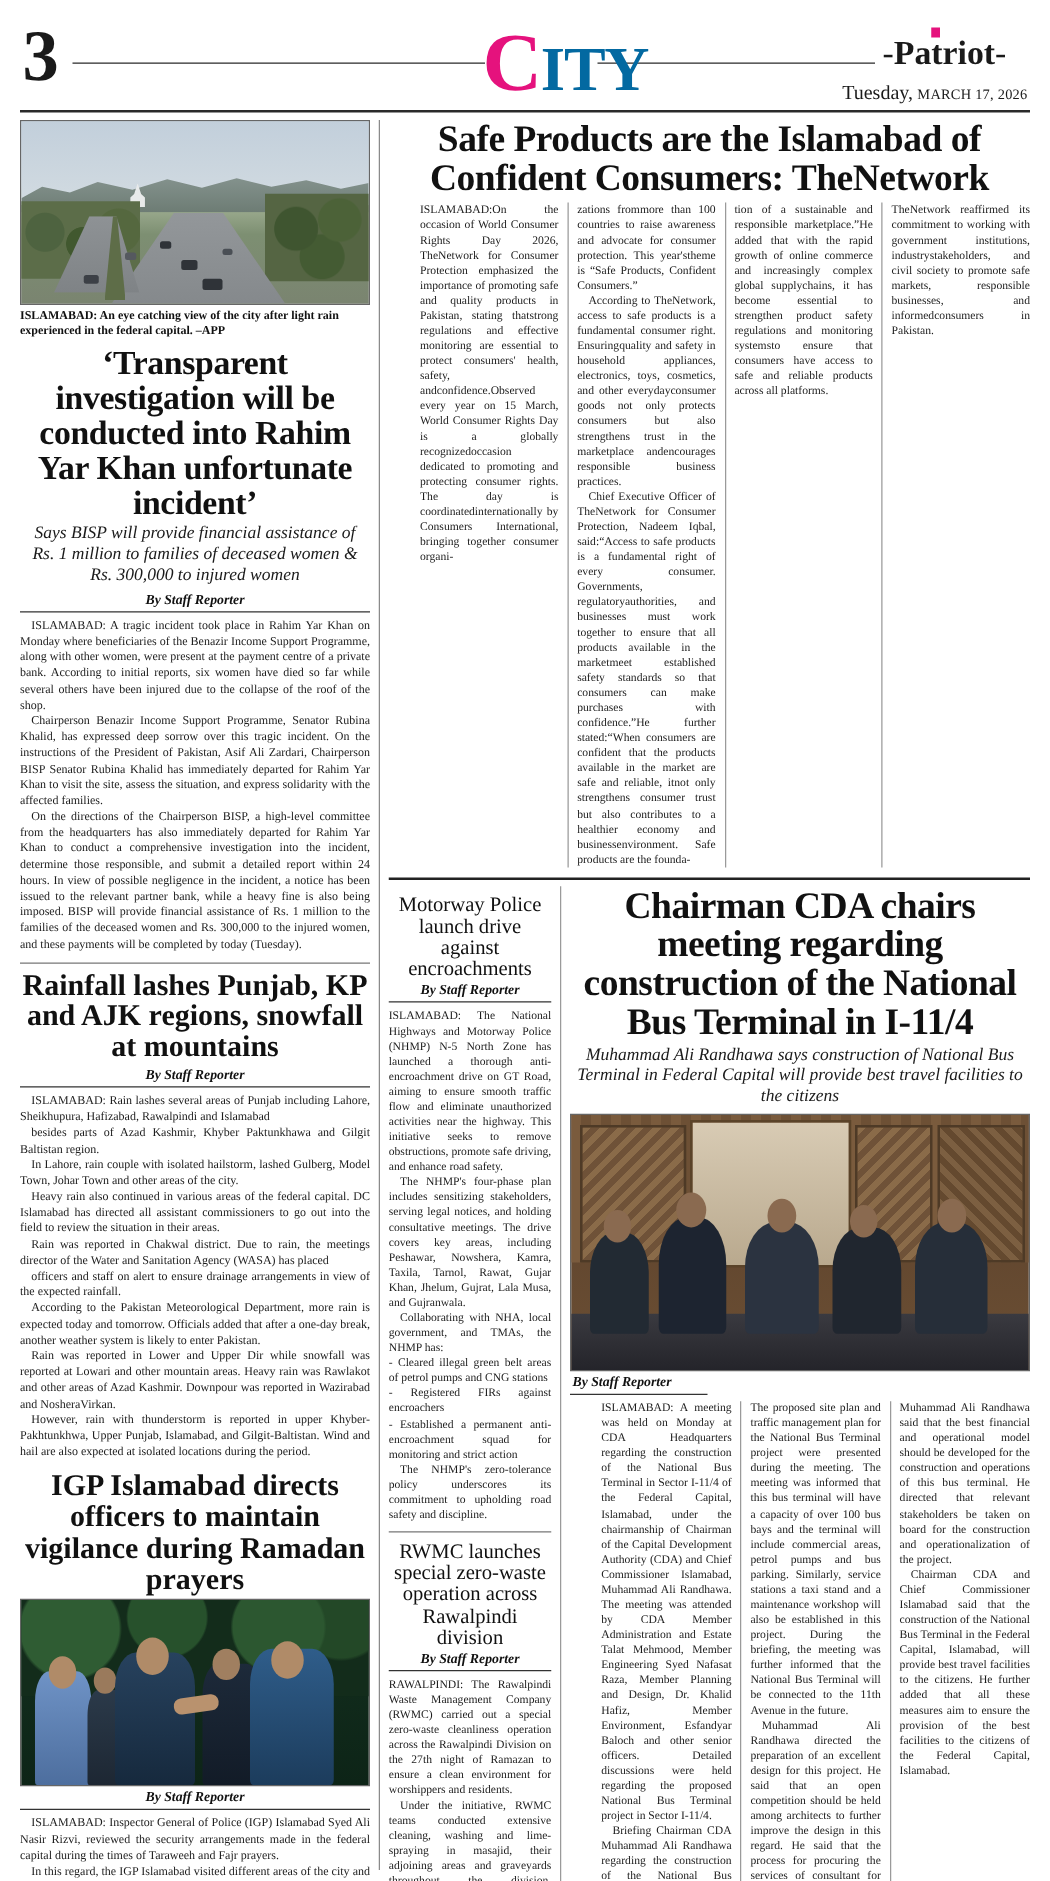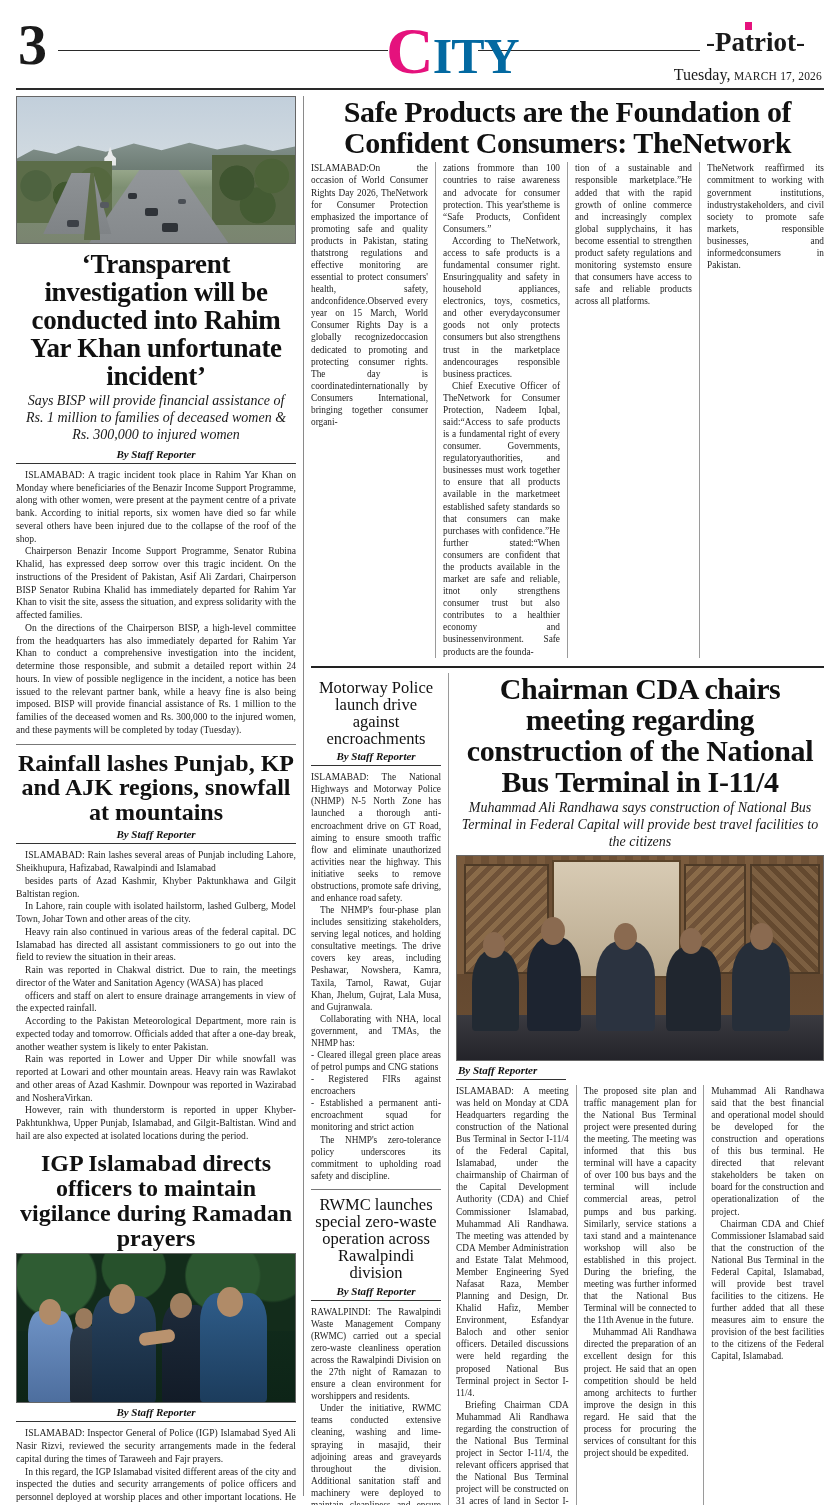--- a/index.html
+++ b/index.html
@@ -219,21 +219,21 @@
   .ph-cda .head { position:absolute; border-radius:50%; background:#8a6a50; }
 
   
   .ph-igp { height: 150px; background: linear-gradient(#14301f,#0d2417); }
   .ph-igp .foliage { position:absolute; left:0; right:0; top:0; height:52%; background: radial-gradient(circle at 14% 30%, #2f5c33 0 16%, transparent 17%), radial-gradient(circle at 42% 18%, #27512c 0 18%, transparent 19%), radial-gradient(circle at 74% 28%, #2c5730 0 17%, transparent 18%), radial-gradient(circle at 92% 12%, #234827 0 14%, transparent 15%), #132c1b; }
   .ph-igp .fig { position:absolute; bottom:0; border-radius:26% 26% 4% 4%; }
   .ph-igp .fhead { position:absolute; border-radius:50%; background:#b08b68; }
 
   .subcol-wrap { display:flex; }
 
-  .flow-top { display: flex; }
+  .flow-top { display: flex; margin-left: 25px; }
   .flow-top .c { flex: 1 1 0; }
 
   .pad-r { padding-right: 7px; }
   .pad-l { padding-left: 7px; }
   .br { border-right: 1px solid #9a9a9a; }
 </style>
 </head>
 <body>
 
 <div class="page">
@@ -269,20 +269,21 @@
         <div class="road"></div>
         <div class="road2"></div>
         <div class="median"></div>
         <div class="car" style="left:46%;top:76%;width:13px;height:8px;"></div>
         <div class="car" style="left:52%;top:86%;width:16px;height:9px;"></div>
         <div class="car" style="left:40%;top:66%;width:9px;height:6px;"></div>
         <div class="car" style="left:58%;top:70%;width:8px;height:5px;background:#4a4f55;"></div>
         <div class="car" style="left:30%;top:72%;width:9px;height:6px;background:#55595f;"></div>
         <div class="car" style="left:18%;top:84%;width:12px;height:7px;background:#3c4046;"></div>
       </div>
+      <div class="cap">ISLAMABAD: An eye catching view of the city after light rain experienced in the federal capital. –APP</div>
 
       <div class="hl hl-xl">‘Transparent investigation will be conducted into Rahim Yar Khan unfortunate incident’</div>
       <div class="kicker">Says BISP will provide financial assistance of Rs. 1 million to families of deceased women &amp; Rs. 300,000 to injured women</div>
       <div class="byline">By Staff Reporter</div>
       <div class="byline-rule"></div>
       <div class="body body-wide">
         <p>ISLAMABAD: A tragic incident took place in Rahim Yar Khan on Monday where beneficiaries of the Benazir Income Support Programme, along with other women, were present at the payment centre of a private bank. According to initial reports, six women have died so far while several others have been injured due to the collapse of the roof of the shop.</p>
         <p>Chairperson Benazir Income Support Programme, Senator Rubina Khalid, has expressed deep sorrow over this tragic incident. On the instructions of the President of Pakistan, Asif Ali Zardari, Chairperson BISP Senator Rubina Khalid has immediately departed for Rahim Yar Khan to visit the site, assess the situation, and express solidarity with the affected families.</p>
         <p>On the directions of the Chairperson BISP, a high-level committee from the headquarters has also immediately departed for Rahim Yar Khan to conduct a comprehensive investigation into the incident, determine those responsible, and submit a detailed report within 24 hours. In view of possible negligence in the incident, a notice has been issued to the relevant partner bank, while a heavy fine is also being imposed. BISP will provide financial assistance of Rs. 1 million to the families of the deceased women and Rs. 300,000 to the injured women, and these payments will be completed by today (Tuesday).</p>
       </div>
@@ -327,21 +328,21 @@
         <p>ISLAMABAD: Inspector General of Police (IGP) Islamabad Syed Ali Nasir Rizvi, reviewed the security arrangements made in the federal capital during the times of Taraweeh and Fajr prayers.</p>
         <p>In this regard, the IGP Islamabad visited different areas of the city and inspected the duties and security arrangements of police officers and personnel deployed at worship places and other important locations. He also met the officers and personnel on duty and appreciated their performance.</p>
 
       </div>
     </div>
 
     <div class="vsep"></div>
 
     <div class="col-right">
 
-      <div class="hl hl-xxl" style="margin-top:0;">Safe Products are the Foundation of Confident Consumers: TheNetwork</div>
+      <div class="hl hl-xxl" style="margin-top:0;">Safe Products are the Islamabad of Confident Consumers: TheNetwork</div>
       <div class="body" style="margin-top:4px;">
         <div class="flow-top">
           <div class="c pad-r br">
             <p class="noind">ISLAMABAD:On the occasion of World Consumer Rights Day 2026, TheNetwork for Consumer Protection emphasized the importance of promoting safe and quality products in Pakistan, stating thatstrong regulations and effective monitoring are essential to protect consumers' health, safety, andconfidence.Observed every year on 15 March, World Consumer Rights Day is a globally recognizedoccasion dedicated to promoting and protecting consumer rights. The day is coordinatedinternationally by Consumers International, bringing together consumer organi-</p>
           </div>
           <div class="c pad-l pad-r br">
             <p class="noind">zations frommore than 100 countries to raise awareness and advocate for consumer protection. This year'stheme is “Safe Products, Confident Consumers.”</p>
             <p>According to TheNetwork, access to safe products is a fundamental consumer right. Ensuringquality and safety in household appliances, electronics, toys, cosmetics, and other everydayconsumer goods not only protects consumers but also strengthens trust in the marketplace andencourages responsible business practices.</p>
             <p>Chief Executive Officer of TheNetwork for Consumer Protection, Nadeem Iqbal, said:“Access to safe products is a fundamental right of every consumer. Governments, regulatoryauthorities, and businesses must work together to ensure that all products available in the marketmeet established safety standards so that consumers can make purchases with confidence.”He further stated:“When consumers are confident that the products available in the market are safe and reliable, itnot only strengthens consumer trust but also contributes to a healthier economy and businessenvironment. Safe products are the founda-</p>
           </div>
@@ -360,21 +361,21 @@
       <div class="subcol-wrap">
 
         <div style="flex:0 0 130px;" class="pad-r br">
           <div class="hl hl-sm">Motorway Police launch drive against encroachments</div>
           <div class="byline">By Staff Reporter</div>
           <div class="byline-rule"></div>
           <div class="body">
             <p class="noind">ISLAMABAD: The National Highways and Motorway Police (NHMP) N-5 North Zone has launched a thorough anti-encroachment drive on GT Road, aiming to ensure smooth traffic flow and eliminate unauthorized activities near the highway. This initiative seeks to remove obstructions, promote safe driving, and enhance road safety.</p>
             <p>The NHMP's four-phase plan includes sensitizing stakeholders, serving legal notices, and holding consultative meetings. The drive covers key areas, including Peshawar, Nowshera, Kamra, Taxila, Tarnol, Rawat, Gujar Khan, Jhelum, Gujrat, Lala Musa, and Gujranwala.</p>
             <p>Collaborating with NHA, local government, and TMAs, the NHMP has:</p>
-            <p class="noind">- Cleared illegal green place areas of petrol pumps and CNG stations</p>
+            <p class="noind">- Cleared illegal green belt areas of petrol pumps and CNG stations</p>
             <p class="noind">- Registered FIRs against encroachers</p>
             <p class="noind">- Established a permanent anti-encroachment squad for monitoring and strict action</p>
             <p>The NHMP's zero-tolerance policy underscores its commitment to upholding road safety and discipline.</p>
           </div>
 
           <hr class="hr-thin">
 
           <div class="hl hl-sm">RWMC launches special zero-waste operation across Rawalpindi division</div>
           <div class="byline">By Staff Reporter</div>
           <div class="byline-rule"></div>

